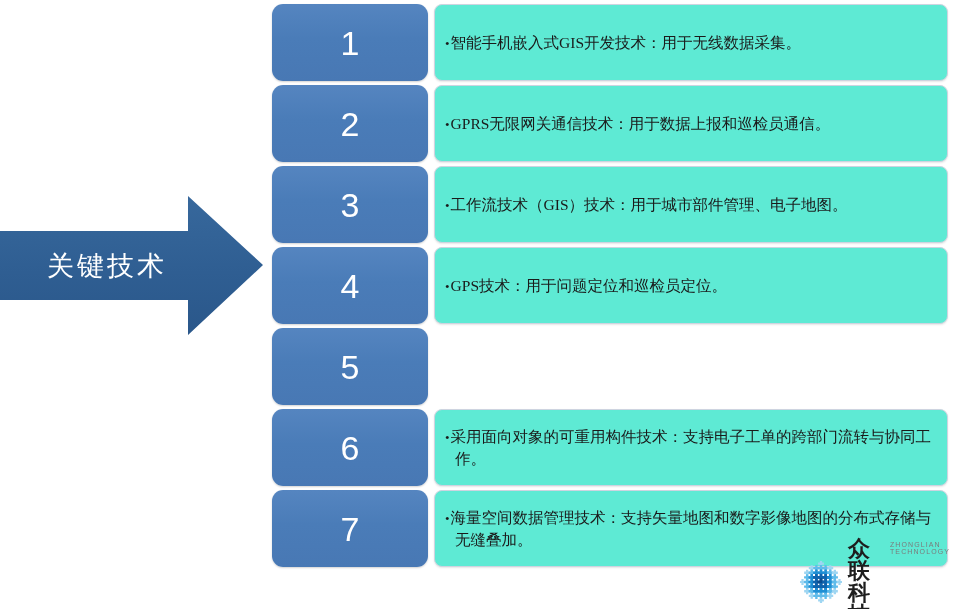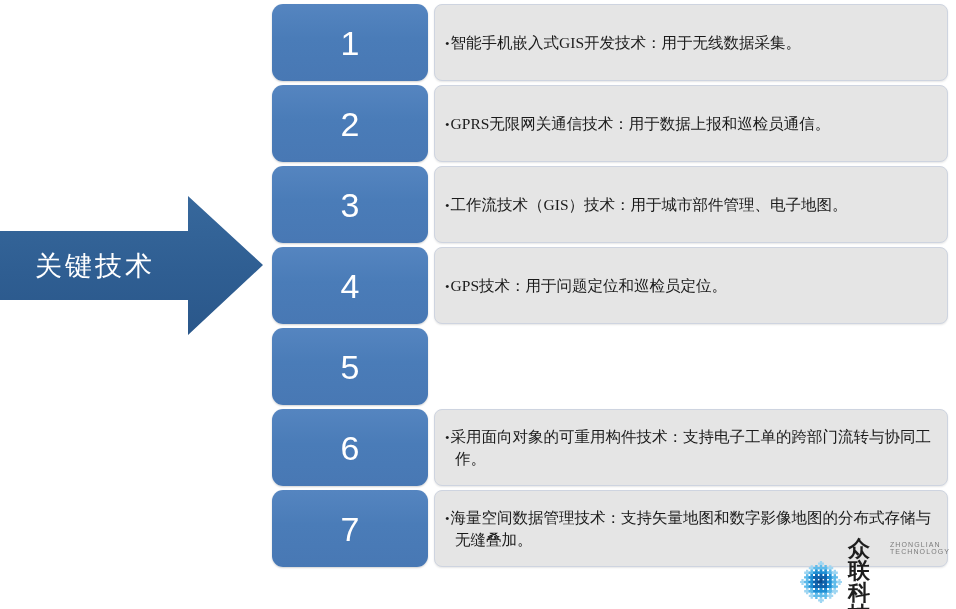--- a/index.html
+++ b/index.html
@@ -27,21 +27,21 @@
     left: 0px;
     top: 190px;
     width: 270px;
     height: 150px;
   }
   .arrow-svg {
     display: block;
   }
   .arrow-label {
     position: absolute;
-    left: 0px;
+    left: 12px;
     top: 41px;
     width: 190px;
     height: 70px;
     display: flex;
     align-items: center;
     justify-content: center;
     color: #ffffff;
     font-size: 27px;
     letter-spacing: 3px;
     font-family: "Liberation Serif", "DejaVu Serif", serif;
@@ -75,21 +75,21 @@
     color: #ffffff;
     font-size: 34px;
     font-family: "Liberation Sans", "DejaVu Sans", sans-serif;
     font-weight: 300;
     line-height: 1;
   }
   .text-panel {
     margin-left: 6px;
     flex: 1 1 auto;
     border-radius: 8px;
-    background: #e5e5e5;
+    background: #5eead4;
     border: 1px solid #ced4e0;
     box-shadow: 0 1px 2px rgba(0,0,0,0.10);
     display: flex;
     align-items: center;
     padding: 0 12px 0 10px;
     box-sizing: border-box;
   }
   .bullet-line {
     display: block;
     color: #1a1a1a;

